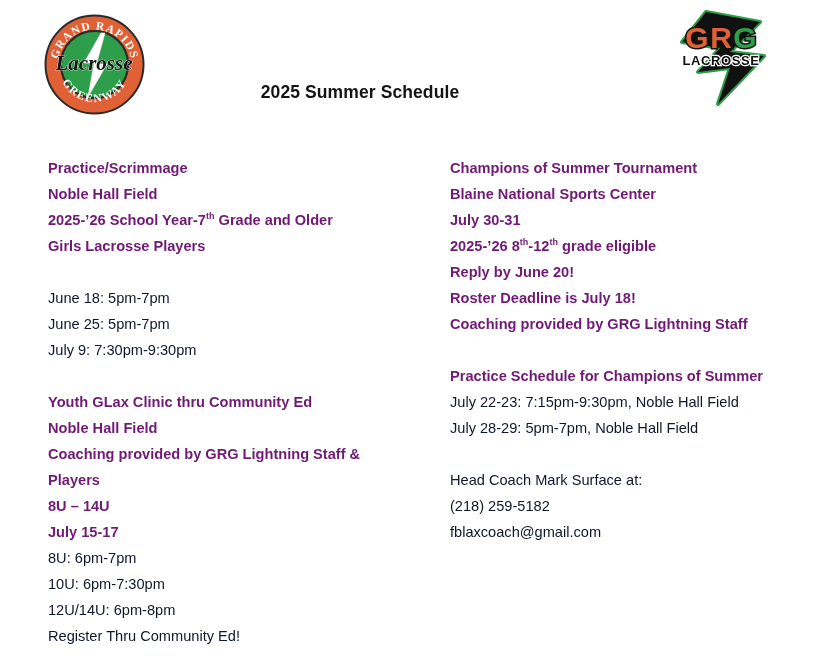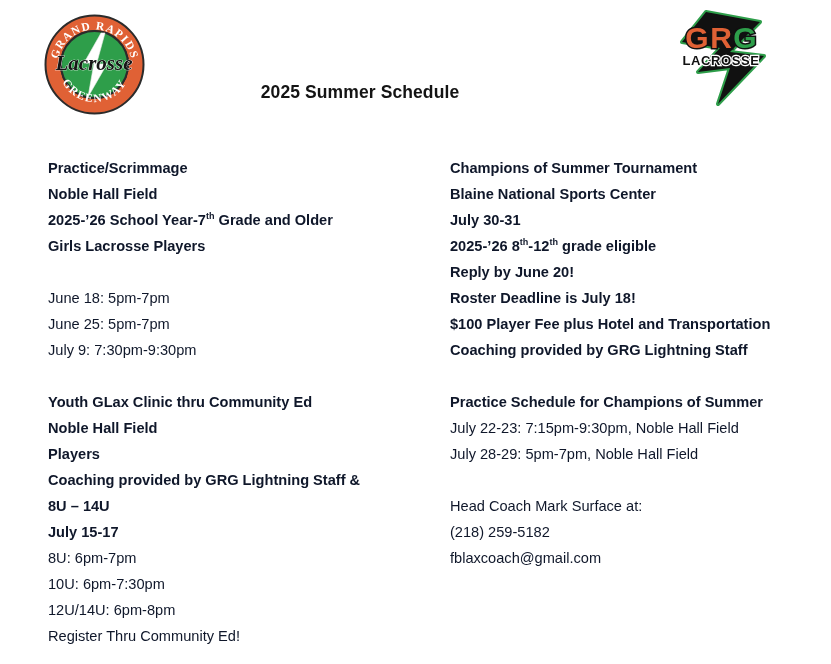--- a/index.html
+++ b/index.html
@@ -75,21 +75,21 @@
 
   .line {
     font-size: 14.6px;
     line-height: 26px;
     color: #0f172a;
     white-space: pre-wrap;
   }
   .line.bold {
     font-weight: bold;
     font-size: 14.6px;
-    color: #0f172a;
+    color: #701a75;
   }
   .spacer {
     height: 26px;
   }
 
   sup {
     font-size: 0.62em;
     vertical-align: super;
     line-height: 0;
   }
@@ -160,42 +160,41 @@
       <div class="line">June 18: 5pm-7pm</div>
       <div class="line">June 25: 5pm-7pm</div>
       <div class="line">July 9: 7:30pm-9:30pm</div>
     </div>
 
     <div class="spacer"></div>
 
     <div class="block">
       <div class="line bold">Youth GLax Clinic thru Community Ed</div>
       <div class="line bold">Noble Hall Field</div>
+      <div class="line bold">Coaching provided by GRG Lightning Staff &amp;</div>
       <div class="line bold">Players</div>
-      <div class="line bold">Coaching provided by GRG Lightning Staff &amp;</div>
       <div class="line bold">8U – 14U</div>
       <div class="line bold">July 15-17</div>
 
       <div class="line">8U: 6pm-7pm</div>
       <div class="line">10U: 6pm-7:30pm</div>
       <div class="line">12U/14U: 6pm-8pm</div>
       <div class="line">Register Thru Community Ed!</div>
     </div>
   </div>
 
   <div class="col-right">
 
     <div class="block">
       <div class="line bold">Champions of Summer Tournament</div>
       <div class="line bold">Blaine National Sports Center</div>
       <div class="line bold">July 30-31</div>
       <div class="line bold"><span>2025-’26 8</span><sup>th</sup><span>-12</span><sup>th</sup><span> grade eligible</span></div>
       <div class="line bold">Reply by June 20!</div>
       <div class="line bold">Roster Deadline is July 18!</div>
-      <div class="line bold">$100 Player Fee plus Hotel and Transportation</div>
       <div class="line bold">Coaching provided by GRG Lightning Staff</div>
     </div>
 
     <div class="spacer"></div>
 
     <div class="block">
       <div class="line bold">Practice Schedule for Champions of Summer</div>
       <div class="line">July 22-23: 7:15pm-9:30pm, Noble Hall Field</div>
       <div class="line">July 28-29: 5pm-7pm, Noble Hall Field</div>
     </div>

